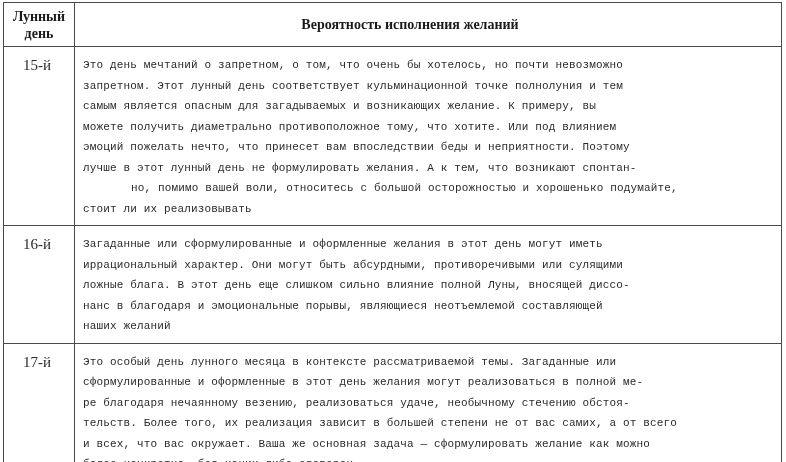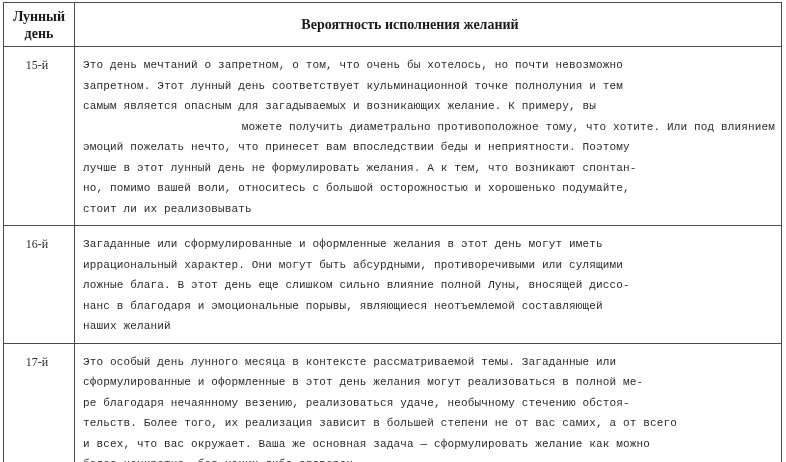--- a/index.html
+++ b/index.html
@@ -40,21 +40,21 @@
     .col-text { width: auto; }
     .th-day {
       text-align: center;
     }
     .th-text {
       text-align: center;
       padding-right: 40px !important;
     }
     .td-day {
       text-align: center;
-      font-size: 12px;
+      font-size: 15px;
       line-height: 20.5px;
       padding: 8px 4px 6px 0px;
     }
     .td-text {
       font-size: 11px;
       line-height: 20.5px;
       padding: 8px 6px 6px 8px;
       letter-spacing: 0.15px;
       font-family: Liberation Mono, monospace;
     }
@@ -80,24 +80,24 @@
       <th class="th-text">Вероятность исполнения желаний</th>
     </tr>
   </thead>
   <tbody>
     <tr style="height:169px;">
       <td class="td-day">15-й</td>
       <td class="td-text">
         <span class="line" style="display: block;">Это день мечтаний о запретном, о том, что очень бы хотелось, но почти невозможно</span>
         <span class="line" style="display: block;">запретном. Этот лунный день соответствует кульминационной точке полнолуния и тем</span>
         <span class="line" style="display: block;">самым является опасным для загадываемых и возникающих желание. К примеру, вы</span>
-        <span class="line" style="display: block; text-align: right;">можете получить диаметрально противоположное тому, что хотите. Или под влиянием</span>
+        <span class="line" style="display: block;">можете получить диаметрально противоположное тому, что хотите. Или под влиянием</span>
         <span class="line" style="display: block;">эмоций пожелать нечто, что принесет вам впоследствии беды и неприятности. Поэтому</span>
         <span class="line" style="display: block;">лучше в этот лунный день не формулировать желания. А к тем, что возникают спонтан-</span>
-        <span class="line" style="display: block;">но, помимо вашей воли, относитесь с большой осторожностью и хорошенько подумайте,</span>
+        <span class="line" style="display: block; margin-left: 48px;">но, помимо вашей воли, относитесь с большой осторожностью и хорошенько подумайте,</span>
         <span class="line" style="display: block;">стоит ли их реализовывать</span>
       </td>
     </tr>
     <tr style="height:110px;">
       <td class="td-day">16-й</td>
       <td class="td-text">
         <span class="line" style="display: block;">Загаданные или сформулированные и оформленные желания в этот день могут иметь</span>
         <span class="line" style="display: block;">иррациональный характер. Они могут быть абсурдными, противоречивыми или сулящими</span>
         <span class="line" style="display: block;">ложные блага. В этот день еще слишком сильно влияние полной Луны, вносящей диссо-</span>
         <span class="line" style="display: block;">нанс в благодаря и эмоциональные порывы, являющиеся неотъемлемой составляющей</span>

